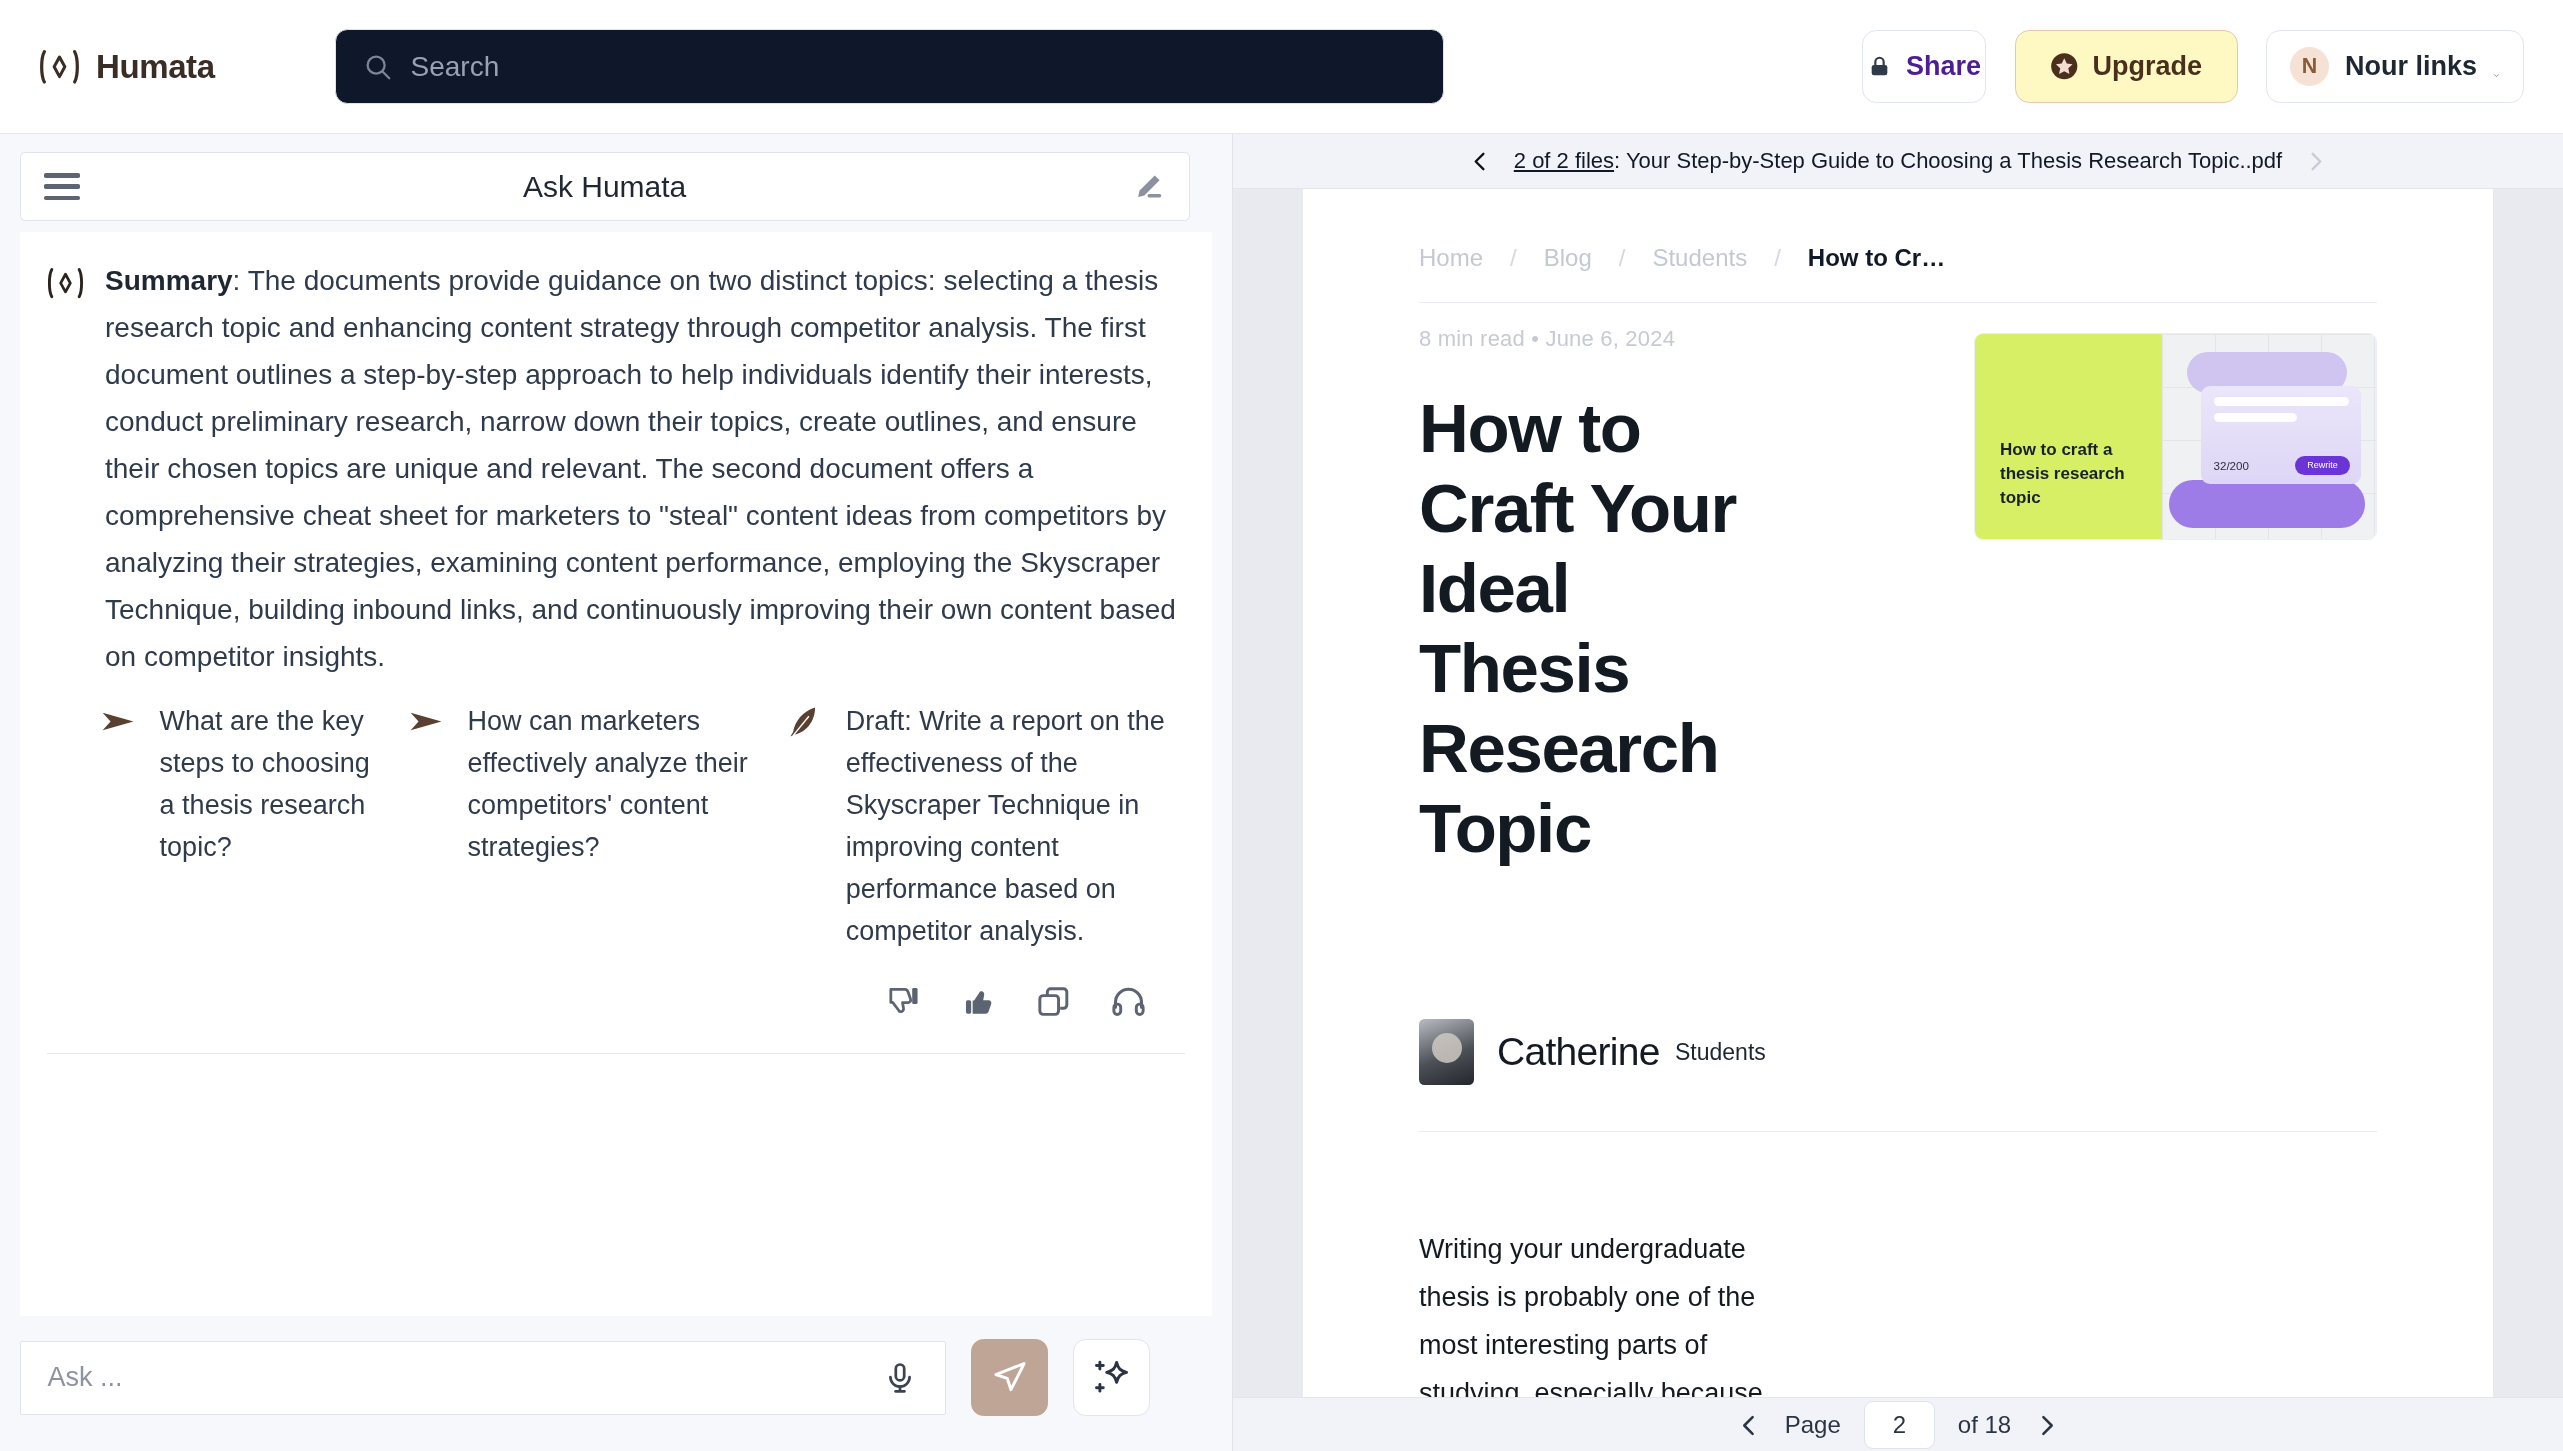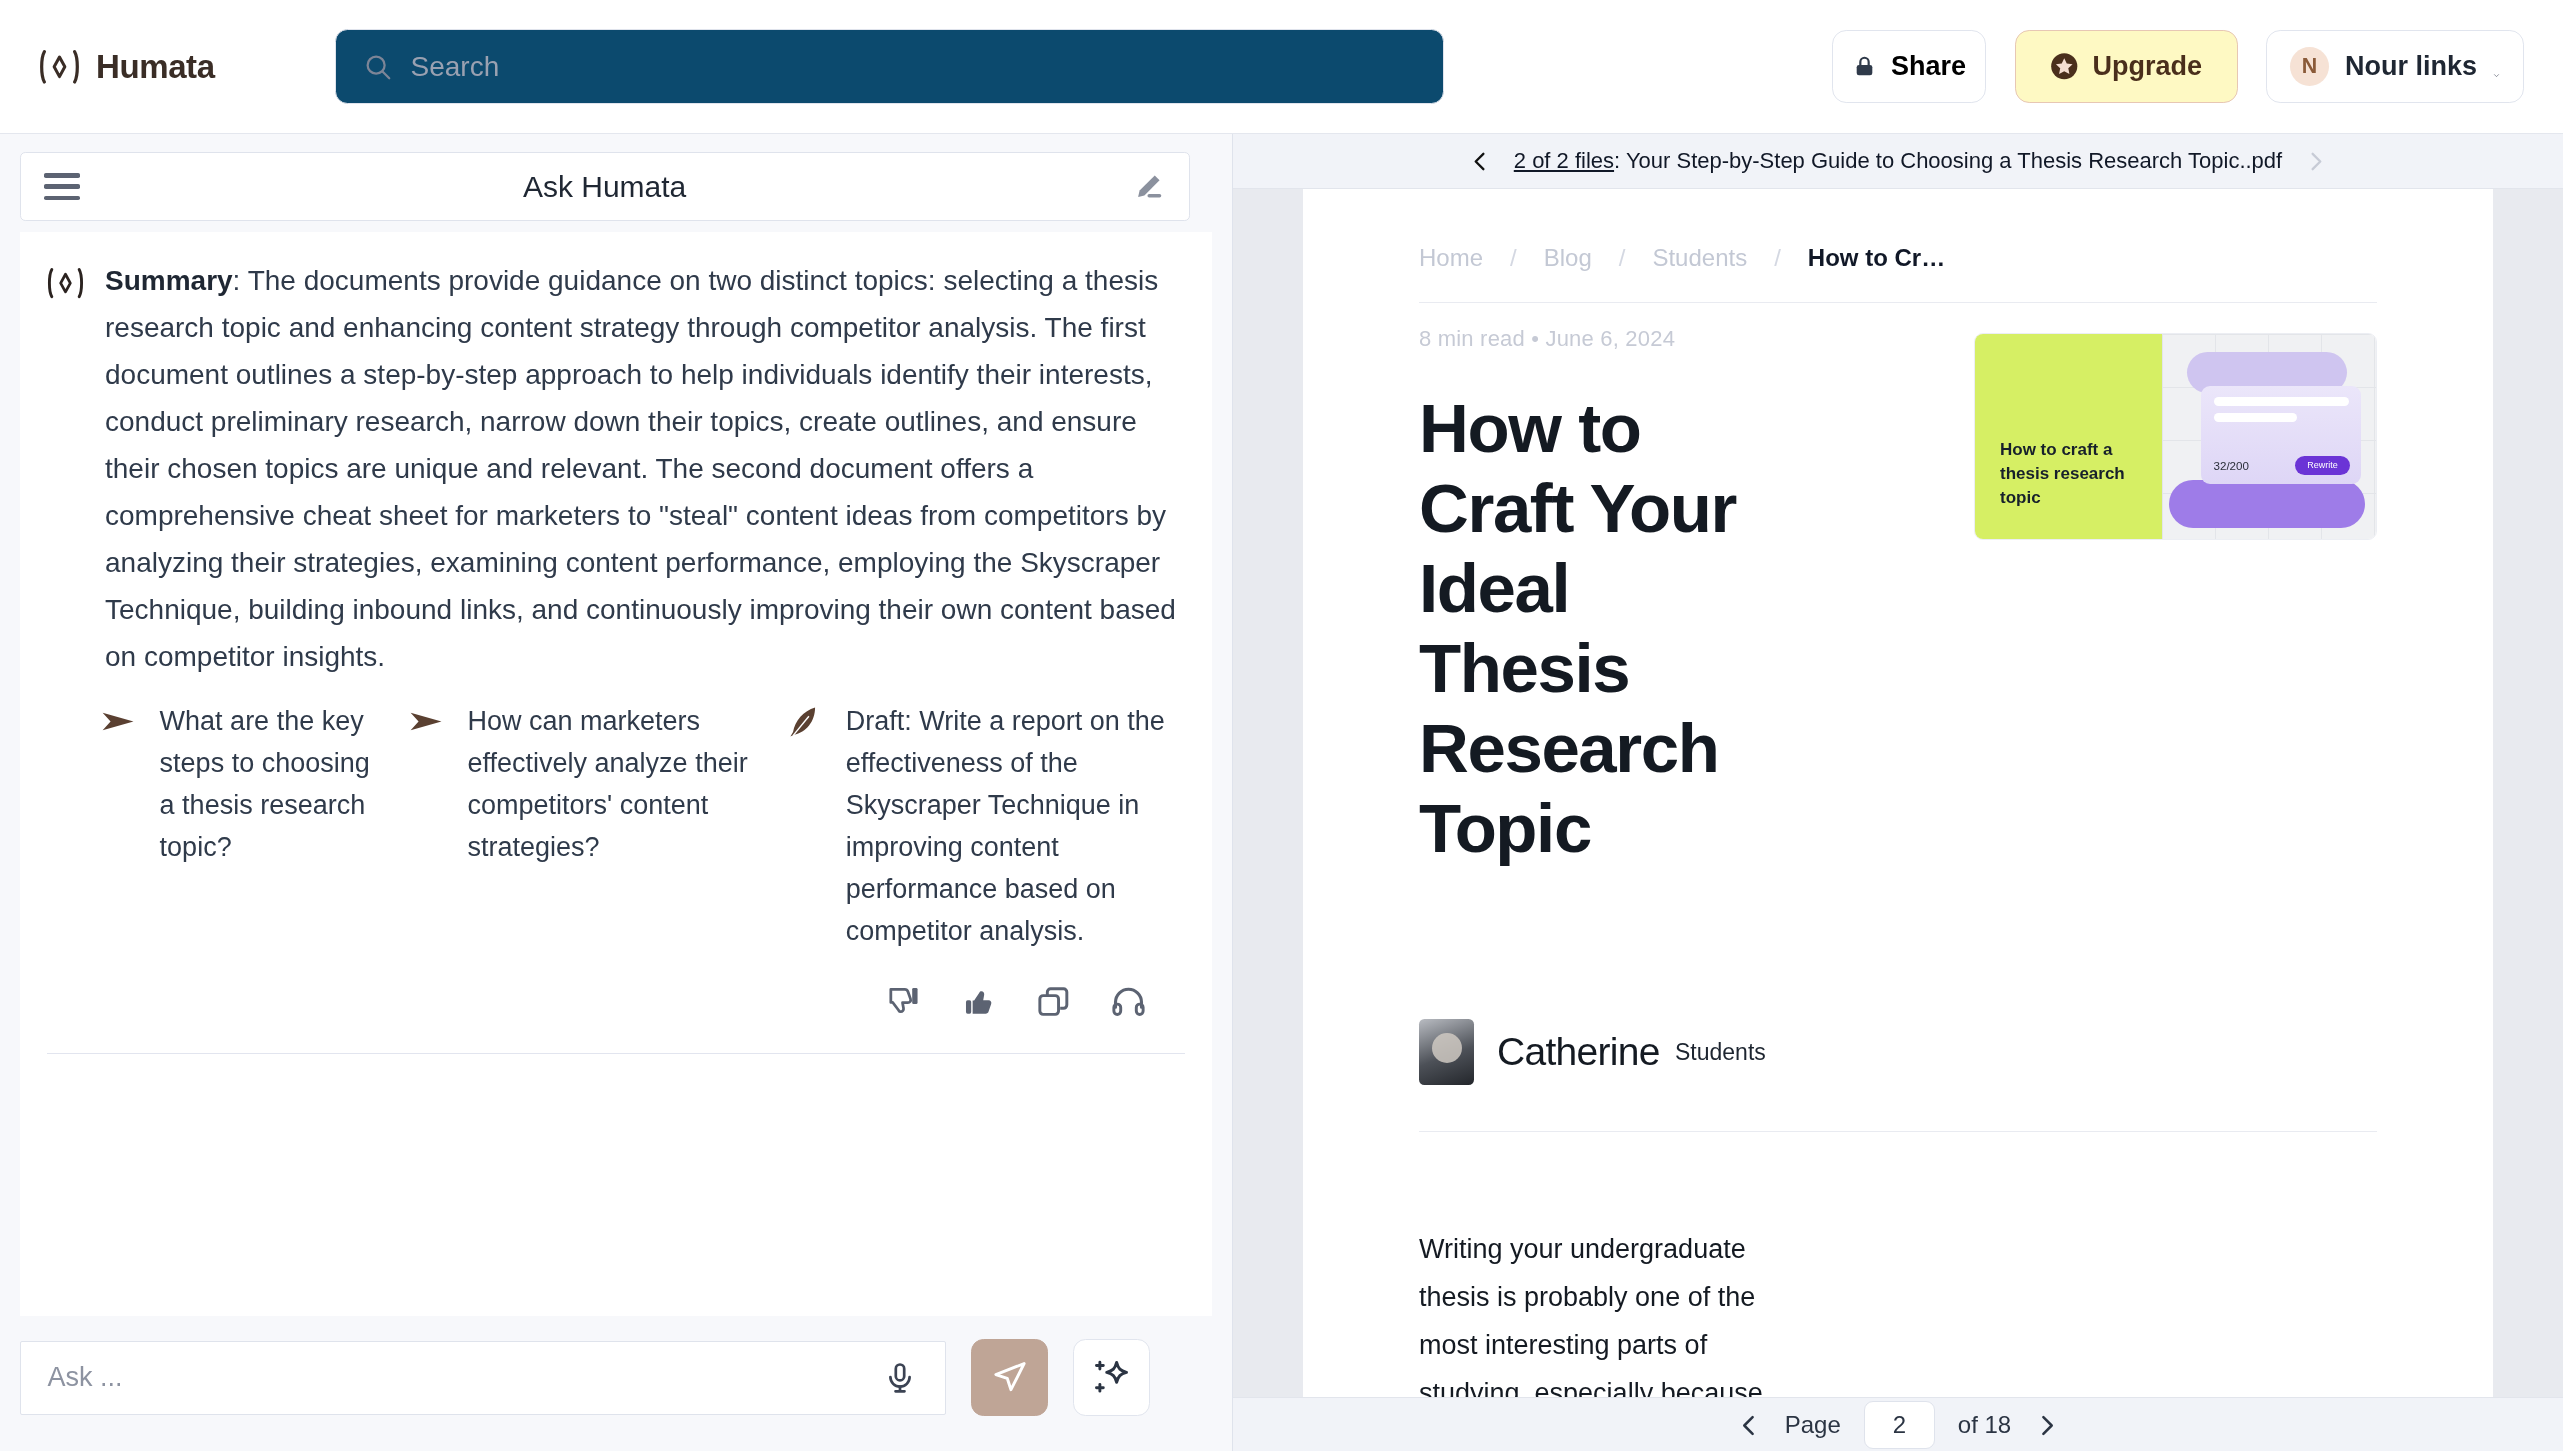--- a/index.html
+++ b/index.html
@@ -21,34 +21,34 @@
     padding:0 39px;
   }
   .brand { display:flex; align-items:center; gap:16px; width:267px; }
   .brand-mark { width:41px; height:36px; color:#3a2d26; }
   .brand-name { font-size:33px; font-weight:700; color:#3a2d26; letter-spacing:-0.4px; }
 
   .searchbox {
     margin-left:28.5px;
     width:1109px; height:75px;
     border:0.9px solid #dfe3ec; border-radius:12.5px;
-    background:#0c4a6e;
+    background:#0f172a;
     display:flex; align-items:center; gap:18px;
     padding:0 27px;
   }
   .search-icon { width:30px; height:30px; color:#7d8597; flex:0 0 auto; }
   .search-ph { font-size:28px; color:#9aa1b1; }
 
   .topbar-right { margin-left:auto; display:flex; align-items:center; gap:28.5px; }
   .btn {
     display:flex; align-items:center; justify-content:center; gap:14.2px;
     border-radius:14.2px; border:0.9px solid #e1e5ee; background:#fff;
     font-size:27px; font-weight:600;
   }
-  .btn-share { width:154px; height:73px; color:#000000; }
+  .btn-share { width:124px; height:73px; color:#4c1d95; }
   .btn-upgrade {
     width:223px; height:73px;
     background:#fef9c3; border:0.9px solid #e7c7b4; color:#4a2f1c; font-weight:700;
   }
   .btn-user { width:258px; height:73px; padding:0 23px; gap:16px; justify-content:flex-start; }
   .avatar-chip {
     width:39px; height:39px; border-radius:50%;
     background:#f6e2d5; color:#8a5a38;
     display:flex; align-items:center; justify-content:center;
     font-size:21.4px; font-weight:700; flex:0 0 auto;

